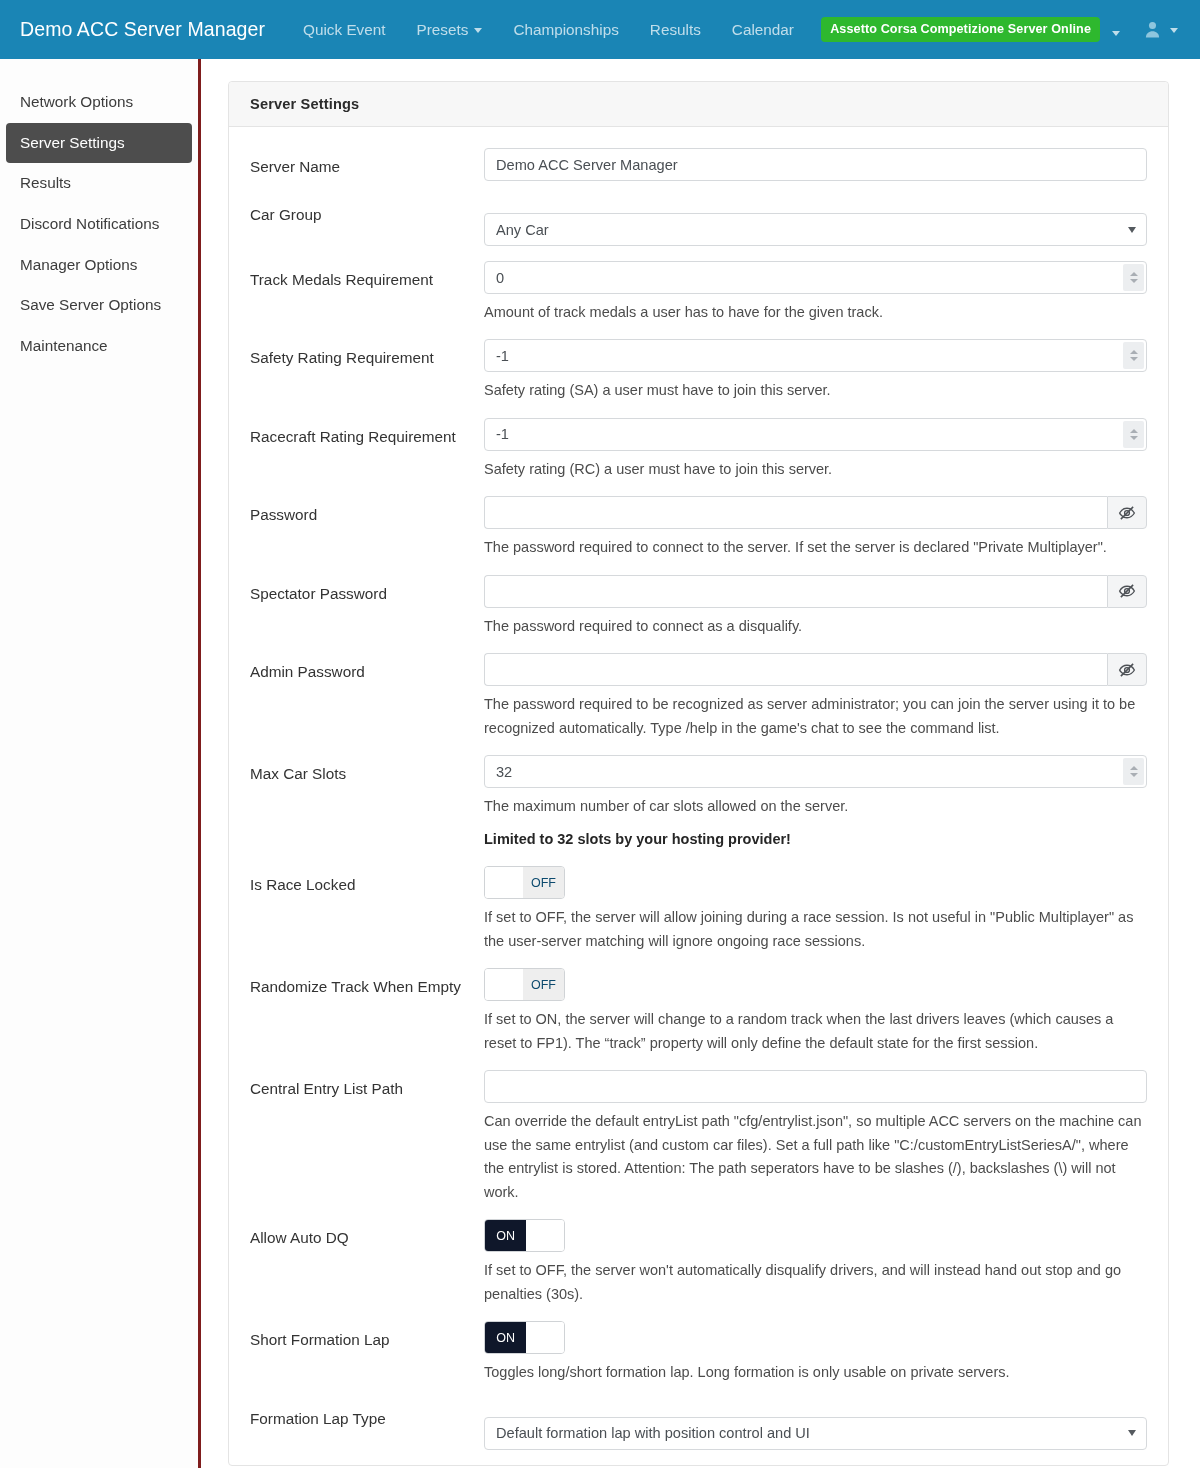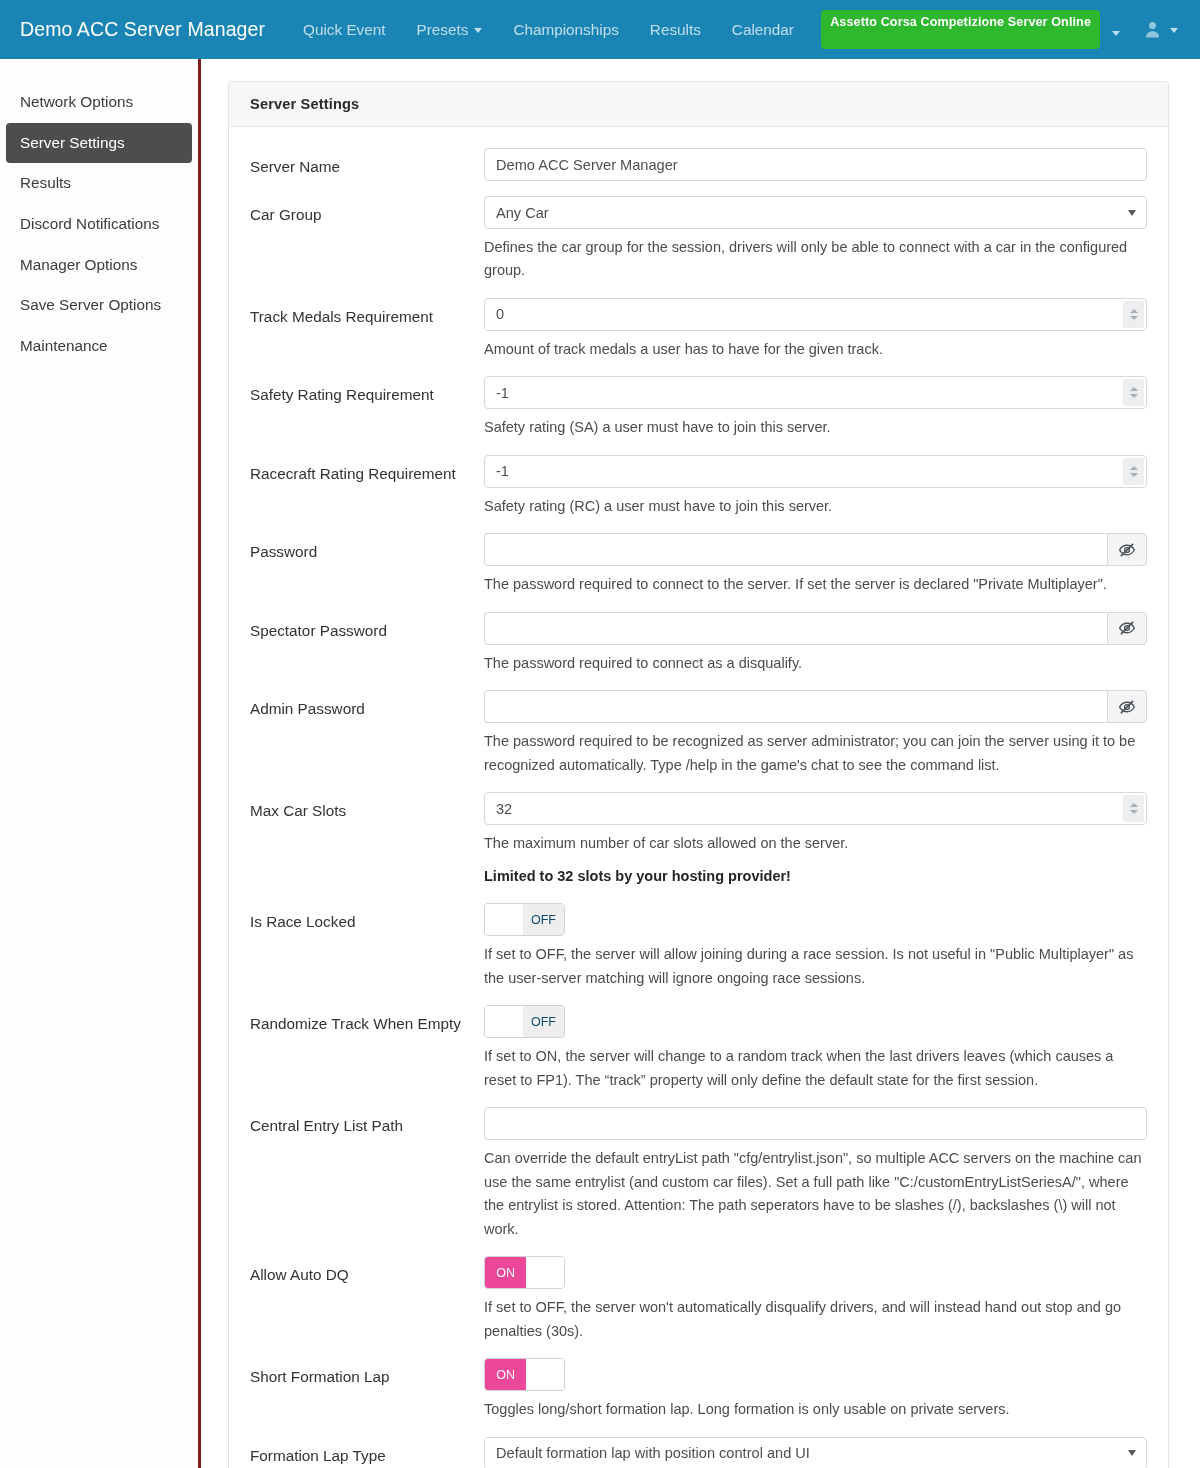--- a/index.html
+++ b/index.html
@@ -52,21 +52,21 @@
     position: absolute;
     right: 16px;
     top: 0; height: 100%;
     display: flex; align-items: center; gap: 2px;
   }
   .status-badge {
     background: #2eb82e;
     color: #ffffff;
     font-size: 12.6px;
     font-weight: bold;
-    padding: 5px 9px 20px;
+    padding: 5px 9px 6px;
     border-radius: 4px;
     white-space: nowrap;
     letter-spacing: .1px;
     cursor: pointer;
   }
   .badge-caret-wrap { padding: 8px 10px; cursor: pointer; }
   .user-wrap { padding: 8px 6px 8px 12px; display: flex; align-items: center; gap: 9px; cursor: pointer; }
   .user-icon { width: 17px; height: 17px; display: block; }
 
   
@@ -140,21 +140,21 @@
     outline: none;
     display: block;
   }
   .inp::placeholder { color: #9aa0a6; }
 
   select.inp {
     appearance: none; -webkit-appearance: none;
     padding-right: 28px;
     cursor: pointer;
   }
-  .sel-wrap { position: relative; }
+  .sel-wrap { position: relative; margin-top: 17px; }
   .sel-arrow {
     position: absolute; right: 11px; top: 50%;
     transform: translateY(-50%);
     width: 0; height: 0;
     border-left: 4.5px solid transparent;
     border-right: 4.5px solid transparent;
     border-top: 6px solid #555a5f;
     pointer-events: none;
   }
 
@@ -201,21 +201,21 @@
     border-radius: 4px;
     display: flex; align-items: stretch;
     overflow: hidden;
     cursor: pointer;
     background: #fff;
     font-size: 12.5px;
   }
   .toggle .half { display: flex; align-items: center; justify-content: center; }
   .toggle.off .knob { flex: 0 0 48%; background: #ffffff; }
   .toggle.off .txt  { flex: 1 1 auto; background: #eeeeee; color: #0c4a6e; }
-  .toggle.on  .txt  { flex: 0 0 52%; background: #ec4899; color: #ffffff; }
+  .toggle.on  .txt  { flex: 0 0 52%; background: #0f172a; color: #ffffff; }
   .toggle.on  .knob { flex: 1 1 auto; background: #ffffff; }
 
   .help {
     font-size: 14.5px;
     color: #4c4c4c;
     line-height: 1.62;
     margin-top: 7px;
   }
   .help.strong { font-weight: bold; color: #262626; margin-top: 9px; }
 </style>
@@ -303,21 +303,20 @@
 
         <div class="frow">
           <div class="flabel">Car Group</div>
           <div class="fctrl">
             <div class="sel-wrap">
               <select class="inp">
                 <option>Any Car</option>
               </select>
               <span class="sel-arrow"></span>
             </div>
-            <div class="help">Defines the car group for the session, drivers will only be able to connect with a car in the configured group.</div>
           </div>
         </div>
 
         <div class="frow">
           <div class="flabel">Track Medals Requirement</div>
           <div class="fctrl">
             <div class="num-wrap">
               <input class="inp" type="text" value="0" style="">
               <span class="spin">
                 <span class="up"></span>

